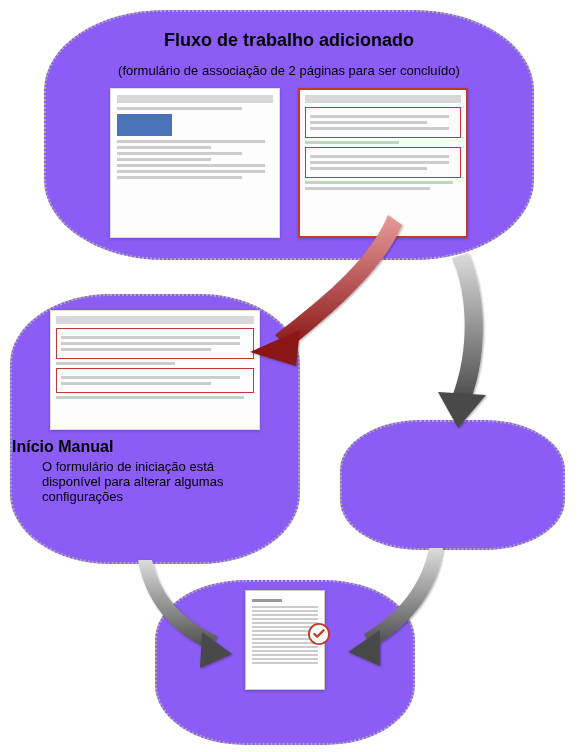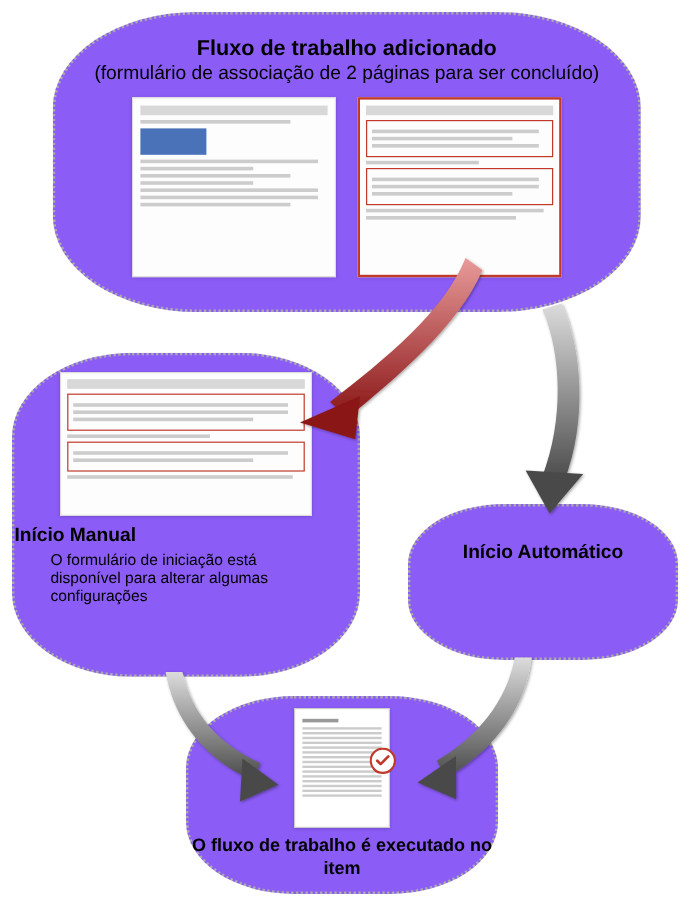--- a/index.html
+++ b/index.html
@@ -18,21 +18,21 @@
   }
   
   #top-bubble {
     left: 44px; top: 10px;
     width: 490px; height: 250px;
     border-radius: 120px / 80px;
     padding-top: 18px;
     text-align: center;
   }
   #top-bubble h2 { font-size: 18px; font-weight: bold; }
-  #top-bubble .sub { font-size: 16px; margin-top: 2px; }
+  #top-bubble .sub { font-size: 13px; margin-top: 12px; }
   .form-pair {
     display: flex;
     justify-content: center;
     gap: 18px;
     margin-top: 10px;
   }
   .form-thumb {
     width: 170px; height: 150px;
     background: #fdfdfd;
     border: 1px solid #ddd;
@@ -165,21 +165,20 @@
         <div class="ft-line med"></div>
       </div>
       <div class="ft-line long"></div>
     </div>
   </div>
   <h3>Início Manual</h3>
   <div class="desc">O formulário de iniciação está disponível para alterar algumas configurações</div>
 </div>
 
 <div id="right-bubble" class="bubble">
-  <h3>Início Automático</h3>
 </div>
 
 <div id="bottom-bubble" class="bubble">
   <div class="doc-thumb">
     <div class="doc-title"></div>
     <div class="doc-line"></div>
       <div class="doc-line"></div>
       <div class="doc-line"></div>
     <div class="doc-line"></div>
       <div class="doc-line"></div>
@@ -191,21 +190,20 @@
       <div class="doc-line"></div>
       <div class="doc-line"></div>
     <div class="doc-line"></div>
       <div class="doc-line"></div>
       <div class="doc-line"></div>
     <svg class="doc-check" viewBox="0 0 24 24">
       <circle cx="12" cy="12" r="11" fill="#fff" stroke="#c0392b" stroke-width="2"></circle>
       <path d="M7 12 l3 3 l7 -7" fill="none" stroke="#c0392b" stroke-width="2.5" stroke-linecap="round" stroke-linejoin="round"></path>
     </svg>
   </div>
-  <h3>O fluxo de trabalho é executado no item</h3>
 </div>
 
 <svg class="arrows">
   <defs>
     <linearGradient id="redGrad" x1="0%" y1="0%" x2="0%" y2="100%">
       <stop offset="0%" stop-color="#e89a9a"></stop>
       <stop offset="100%" stop-color="#8a1616"></stop>
     </linearGradient>
     <linearGradient id="grayGrad" x1="0%" y1="0%" x2="0%" y2="100%">
       <stop offset="0%" stop-color="#dcdcdc"></stop>

